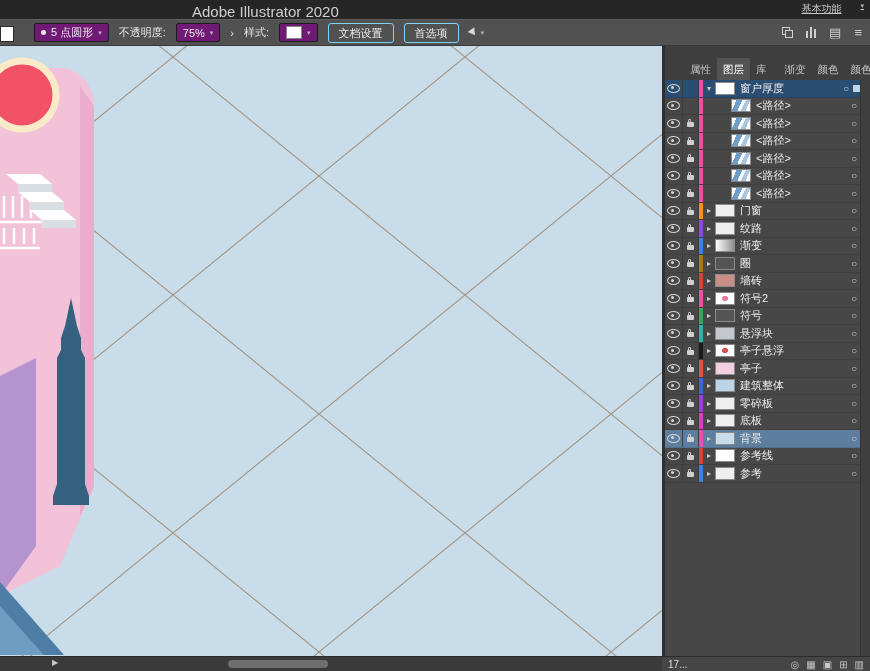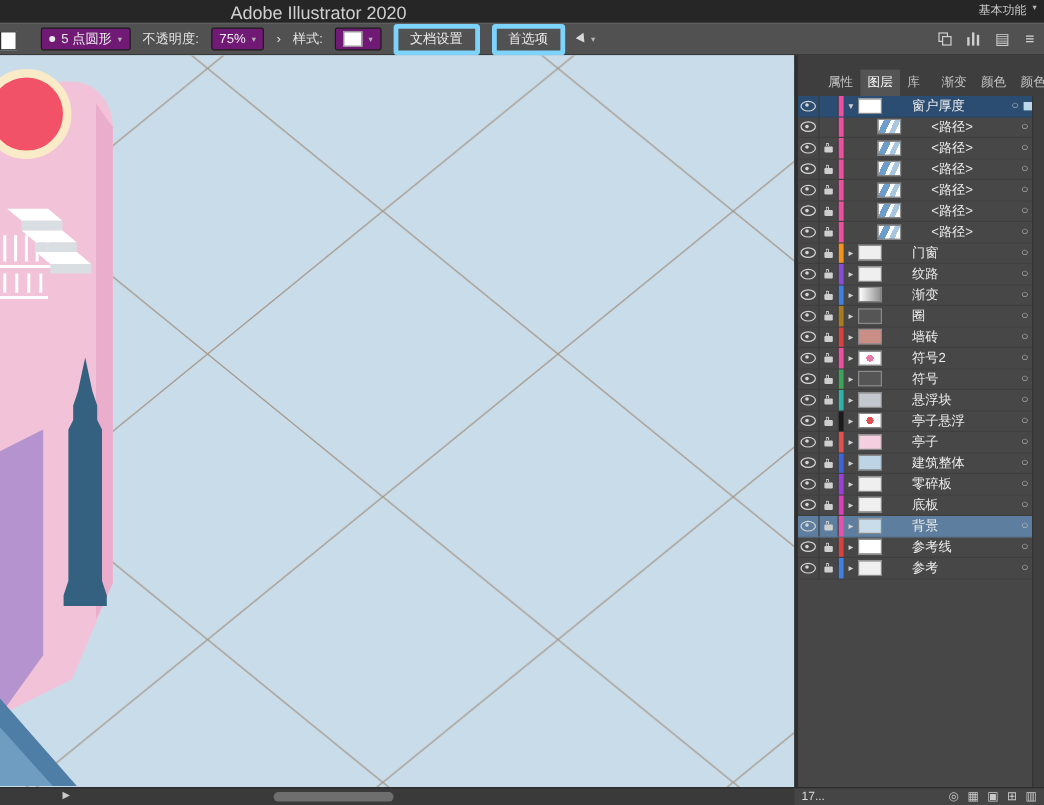--- a/index.html
+++ b/index.html
@@ -3,41 +3,41 @@
 <meta charset="utf-8">
 <style>
   html,body{margin:0;padding:0;background:#333;}
   .app{position:relative;width:870px;height:671px;background:#4a4a4a;overflow:hidden;
        font-family:"Liberation Sans",sans-serif;}
 
   
   .titlebar{position:absolute;top:0;left:0;right:0;height:19px;background:#262626;color:#cfcfcf;}
   .tb-title{position:absolute;left:192px;top:3px;font-size:15px;}
   .tb-right{position:absolute;right:6px;top:2px;display:flex;align-items:center;gap:16px;}
-  .workspace{display:flex;align-items:flex-start;gap:5px;font-size:10px;color:#c8c8c8;}
+  .workspace{display:flex;align-items:flex-start;gap:19px;font-size:10px;color:#c8c8c8;text-decoration:underline;}
   .chev-glyph{font-size:7px;color:#b5b5b5;}
   .searchbox{display:flex;align-items:center;gap:5px;width:178px;height:13px;border:1px solid #6e6e6e;
              border-radius:2px;background:#262626;padding:0 5px;}
   .mag{width:6px;height:6px;border:1px solid #9a9a9a;border-radius:50%;position:relative;flex:none;}
   .mag::after{content:"";position:absolute;width:4px;height:1px;background:#9a9a9a;
               transform:rotate(45deg);right:-3px;bottom:-1px;}
   .searchbox input{flex:1;background:transparent;border:none;outline:none;color:#9a9a9a;font-size:9px;
                    font-family:"Liberation Sans",sans-serif;}
 
   
   .controlbar{position:absolute;top:19px;left:0;right:0;height:27px;background:#515151;
               border-top:1px solid #5e5e5e;border-bottom:1px solid #393939;box-sizing:border-box;
               display:flex;align-items:center;font-size:11px;color:#e3e3e3;}
   .cb-swatch{position:absolute;left:0;top:6px;width:12px;height:14px;background:#fff;border:1px solid #2c2c2c;}
   .cb-items{display:flex;align-items:center;gap:10px;margin-left:34px;}
   .darkfield{display:flex;align-items:center;gap:5px;background:#701a75;border:1px solid #1c1c1c;
              border-radius:2px;height:17px;padding:0 6px;color:#ececec;}
   .brush-dot{width:5px;height:5px;border-radius:50%;background:#e8e8e8;}
   .cb-label{color:#e3e3e3;}
-  .btn{border:4px solid #7dd3fc;border-radius:3px;height:18px;line-height:18px;padding:0 10px;color:#ececec;}
+  .btn{border:1px solid #7dd3fc;border-radius:3px;height:18px;line-height:18px;padding:0 10px;color:#ececec;}
   .arrow-ic{width:0;height:0;border-left:4px solid transparent;border-right:4px solid transparent;
             border-top:7px solid #d8d8d8;transform:rotate(-35deg);}
   .right-icons{position:absolute;right:8px;top:7px;display:flex;gap:13px;align-items:center;color:#d0d0d0;}
   .ic-sq2{position:relative;width:11px;height:11px;}
   .ic-sq2::before{content:"";position:absolute;left:0;top:0;width:6px;height:6px;border:1px solid #cfcfcf;}
   .ic-sq2::after{content:"";position:absolute;right:0;bottom:0;width:6px;height:6px;border:1px solid #cfcfcf;background:#515151;}
   .ic-cols{display:flex;gap:2px;align-items:flex-end;}
   .ic-cols i{width:2px;background:#cfcfcf;display:block;}
   .ic-cols i:nth-child(1){height:7px;}.ic-cols i:nth-child(2){height:11px;}.ic-cols i:nth-child(3){height:9px;}
   .ic-menu{font-size:13px;line-height:11px;}
@@ -61,21 +61,21 @@
         border-bottom:1px solid rgba(0,0,0,.10);font-size:11px;color:#ececec;}
   .lrow.sel-active{background:#2c4d72;}
   .lrow.sel-light{background:#5d7e9e;}
   .cell{align-self:stretch;display:flex;align-items:center;justify-content:center;}
   .cell-eye{width:17px;border-right:1px solid #3c3c3c;flex:none;}
   .cell-lock{width:15px;border-right:1px solid #3c3c3c;flex:none;}
   .colorbar{width:4px;align-self:stretch;flex:none;}
   .chev{width:12px;text-align:center;font-size:8px;color:#cfcfcf;flex:none;}
   .child-extra{width:16px;flex:none;}
   .thumb{width:20px;height:13px;border:1px solid #8a8a8a;box-sizing:border-box;margin-right:5px;flex:none;}
-  .lname{flex:1;white-space:nowrap;overflow:hidden;text-overflow:ellipsis;margin-left:20px;}
+  .lname{flex:1;white-space:nowrap;overflow:hidden;text-overflow:ellipsis;}
   .target{width:14px;text-align:center;color:#c4c4c4;font-size:10px;flex:none;}
   .selsq{width:7px;height:7px;margin-right:1px;background:#bcd6ea;flex:none;}
   .eye-ic{position:relative;width:11px;height:7px;border:1px solid #d6d6d6;border-radius:50%;display:block;}
   .eye-ic::after{content:"";position:absolute;left:3px;top:1.5px;width:3px;height:3px;border-radius:50%;background:#d6d6d6;}
   .lock-ic{position:relative;width:7px;height:5px;background:#cfcfcf;border-radius:1px;display:block;margin-top:3px;}
   .lock-ic::before{content:"";position:absolute;left:1px;top:-3px;width:3px;height:3px;
                    border:1px solid #cfcfcf;border-bottom:none;border-radius:2px 2px 0 0;box-sizing:border-box;}
   .panel-scrollgutter{position:absolute;top:34px;right:0;width:9px;bottom:0;background:#3f3f3f;
                       border-left:1px solid #343434;}
 

